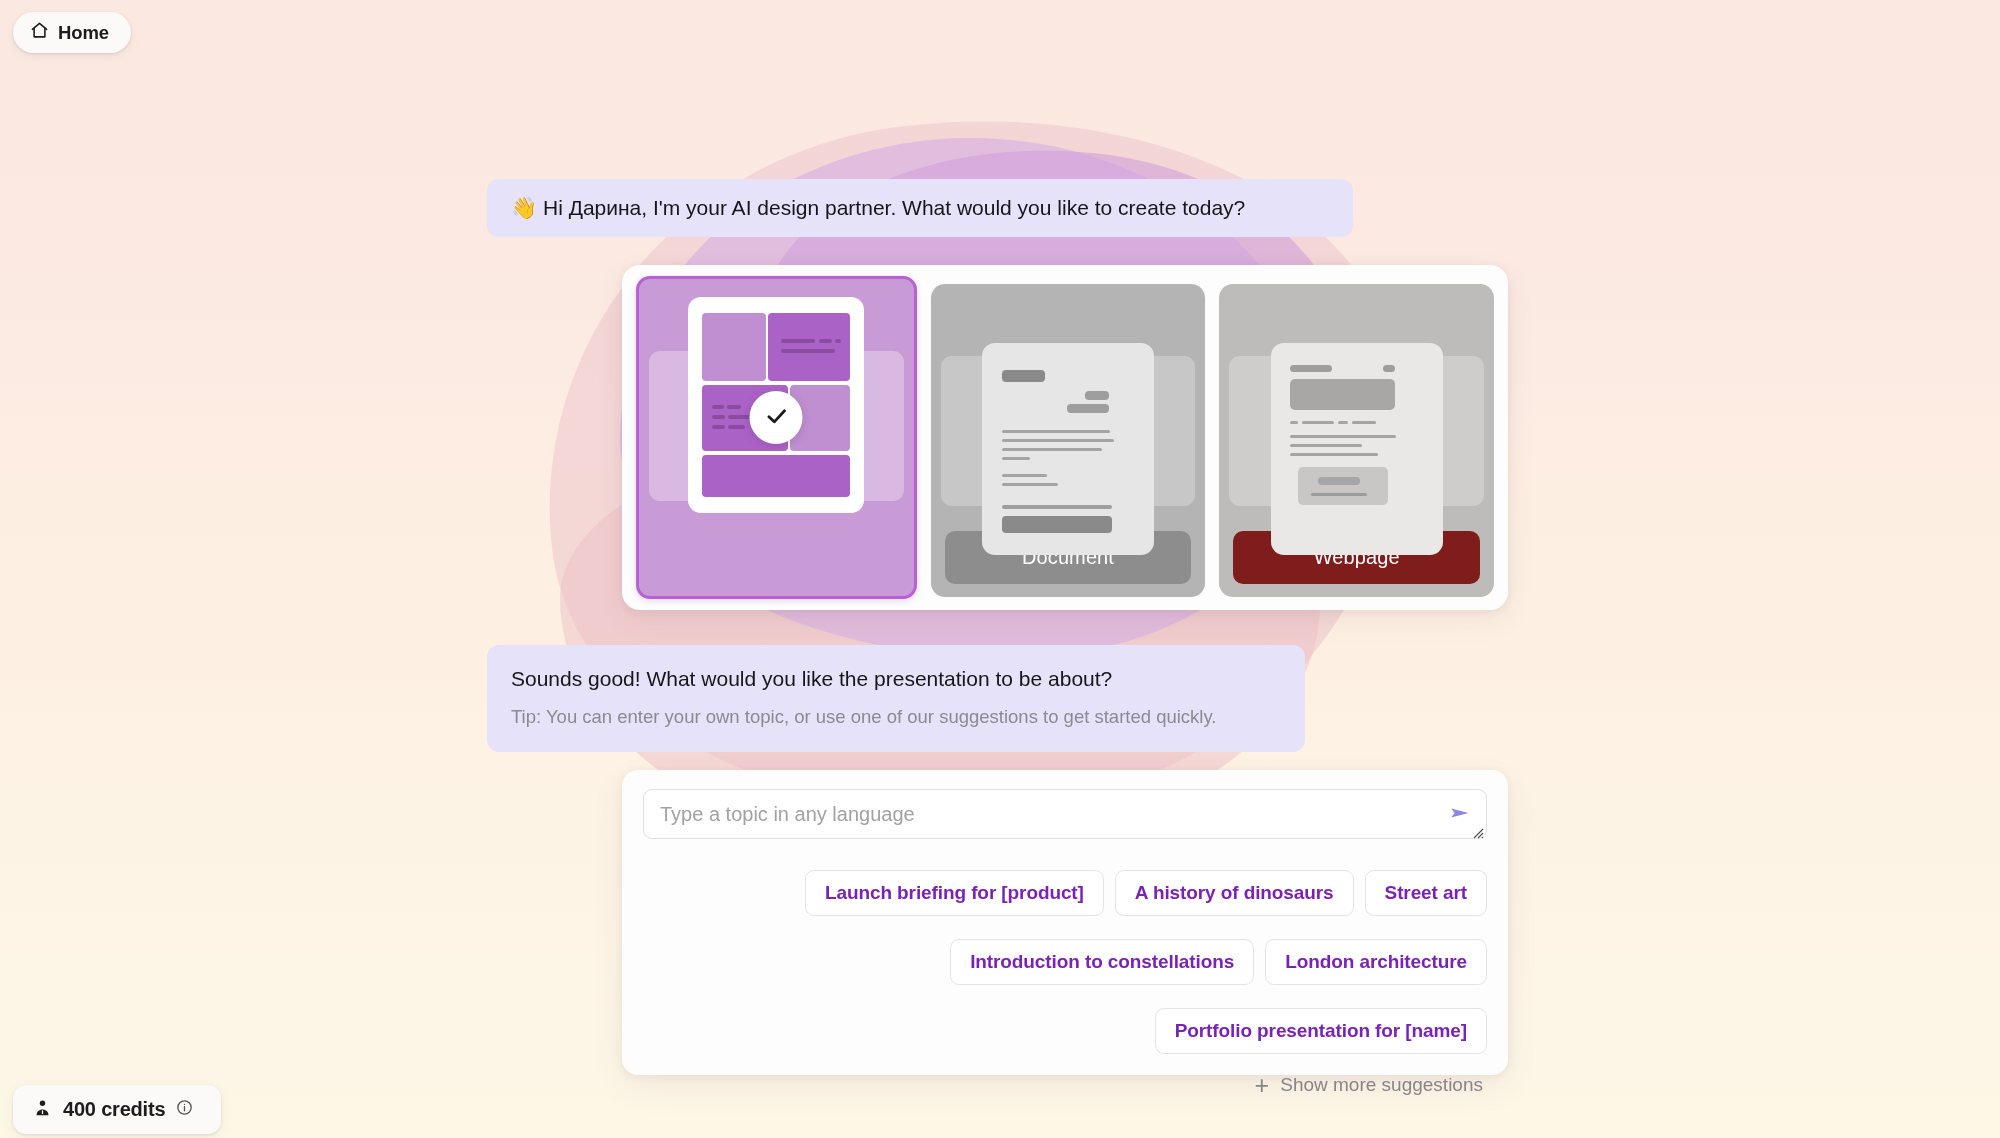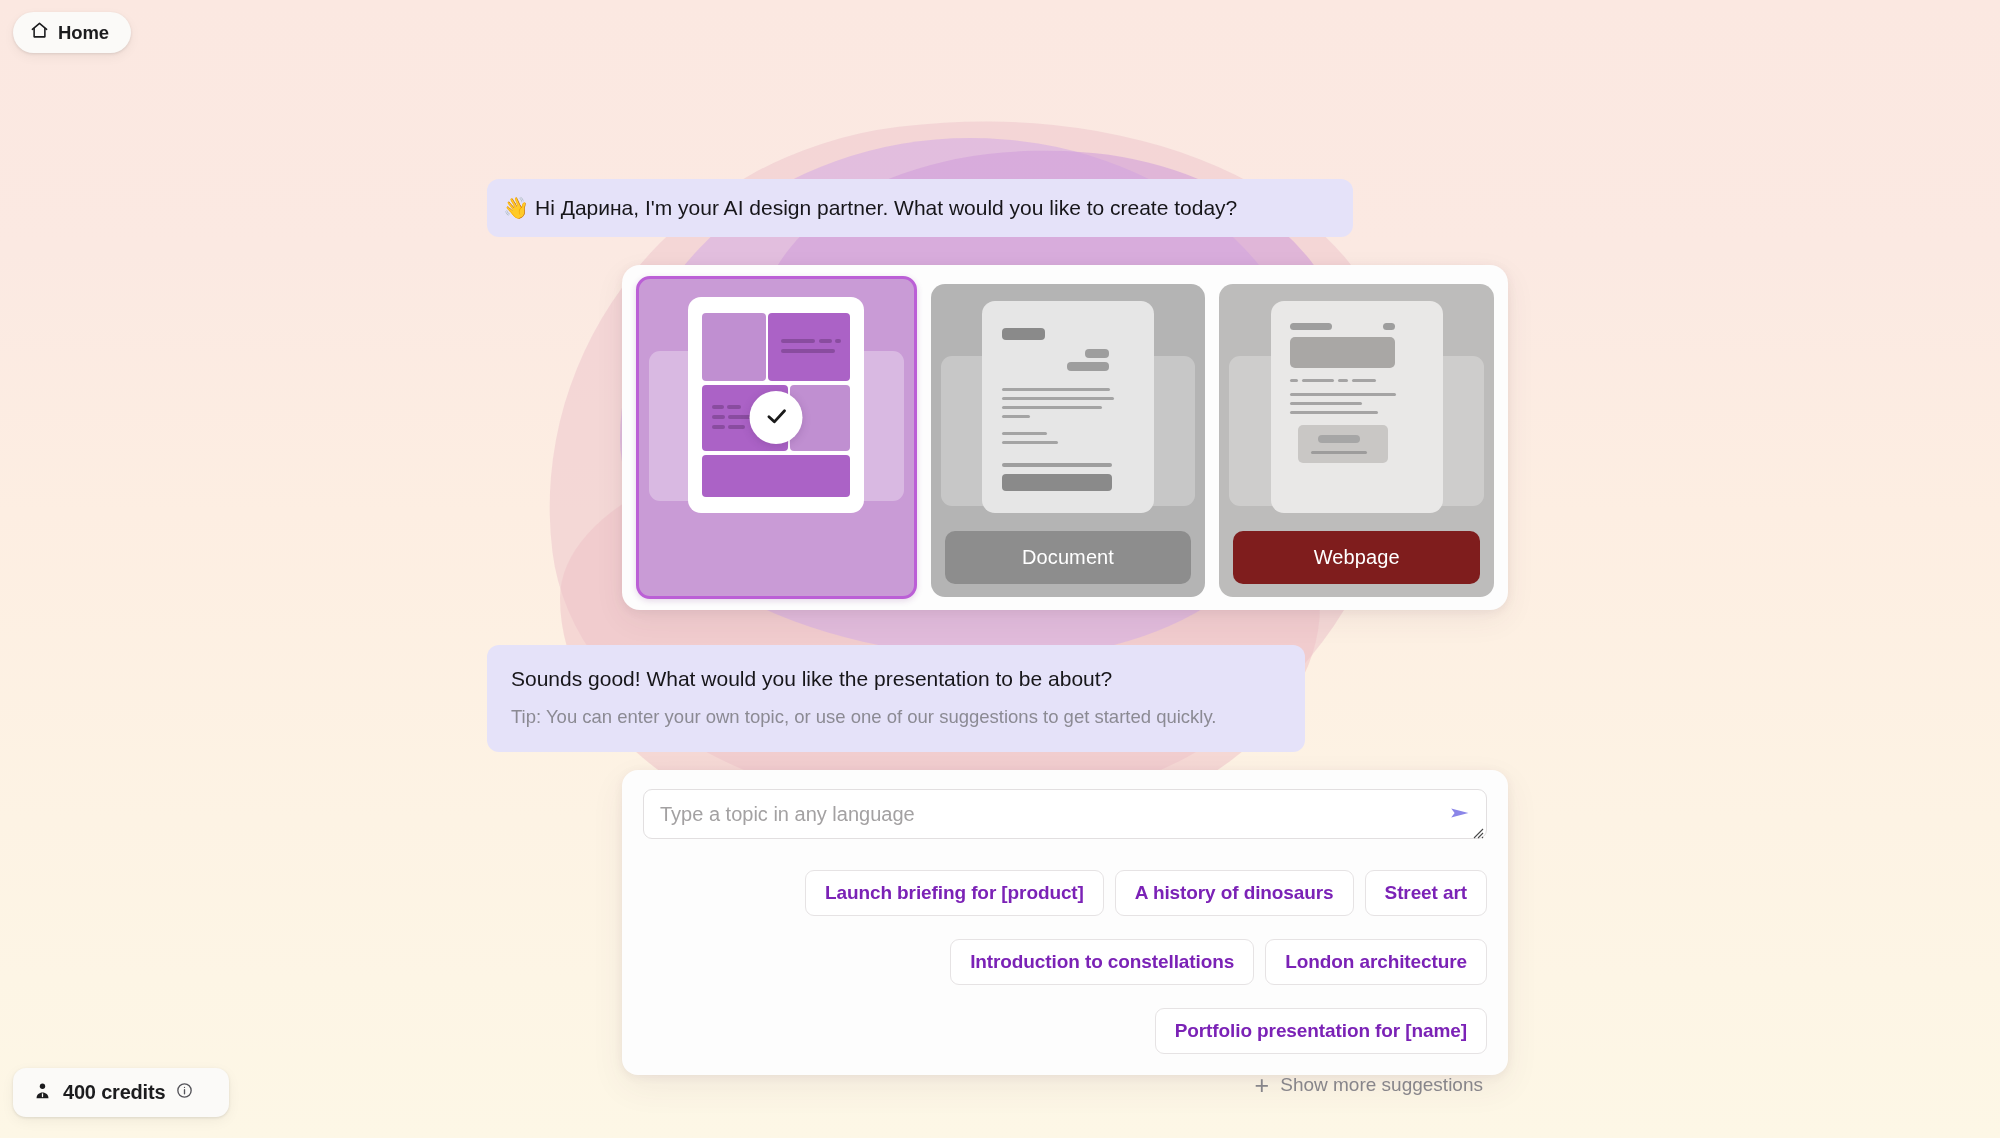--- a/index.html
+++ b/index.html
@@ -91,26 +91,26 @@
   .home-pill .label {
     font-size: 18.5px;
     font-weight: 700;
     color: #1c1c1e;
     letter-spacing: -.1px;
   }
 
   
   .credits-pill {
     position: absolute;
-    left: 13px; bottom: 21px;
+    left: 13px; bottom: 4px;
     height: 49px;
     display: flex;
     align-items: center;
     gap: 11px;
-    padding: 0 36px 0 20px;
+    padding: 0 28px 0 20px;
     background: #fbfaf8;
     border-radius: 13px;
     box-shadow: 0 1px 3px rgba(0,0,0,.10), 0 4px 14px rgba(0,0,0,.05);
     z-index: 20;
     cursor: pointer;
   }
   .credits-pill .label {
     font-size: 20px;
     font-weight: 700;
     color: #1c1c1e;
@@ -122,21 +122,21 @@
     position: relative;
     z-index: 10;
     width: 2000px;
     height: 1138px;
   }
 
   .bubble {
     position: absolute;
     background: #e5e2f9;
     border-radius: 12px;
-    padding: 14px 16px;
+    padding: 14px 24px;
   }
   .bubble.greeting {
     left: 487px;
     top: 179px;
     width: 866px;
     border-radius: 12px 12px 12px 12px;
   }
   .bubble.greeting .line {
     font-size: 21px;
     color: #17161a;
@@ -194,20 +194,21 @@
   
   .fcard.sel {
     background: #c99bd6;
     border: 3px solid #bb5fd6;
     box-shadow: 0 2px 6px rgba(120,50,140,.18);
   }
   .fcard.plain {
     background: #b4b4b4;
     margin-top: 6px;
     height: 313px;
+    justify-content: center;
   }
   .fcard.plain.web { background: #bdbcbb; }
 
   
   .side {
     position: absolute;
     top: 72px;
     width: 66px;
     height: 150px;
     border-radius: 11px;

